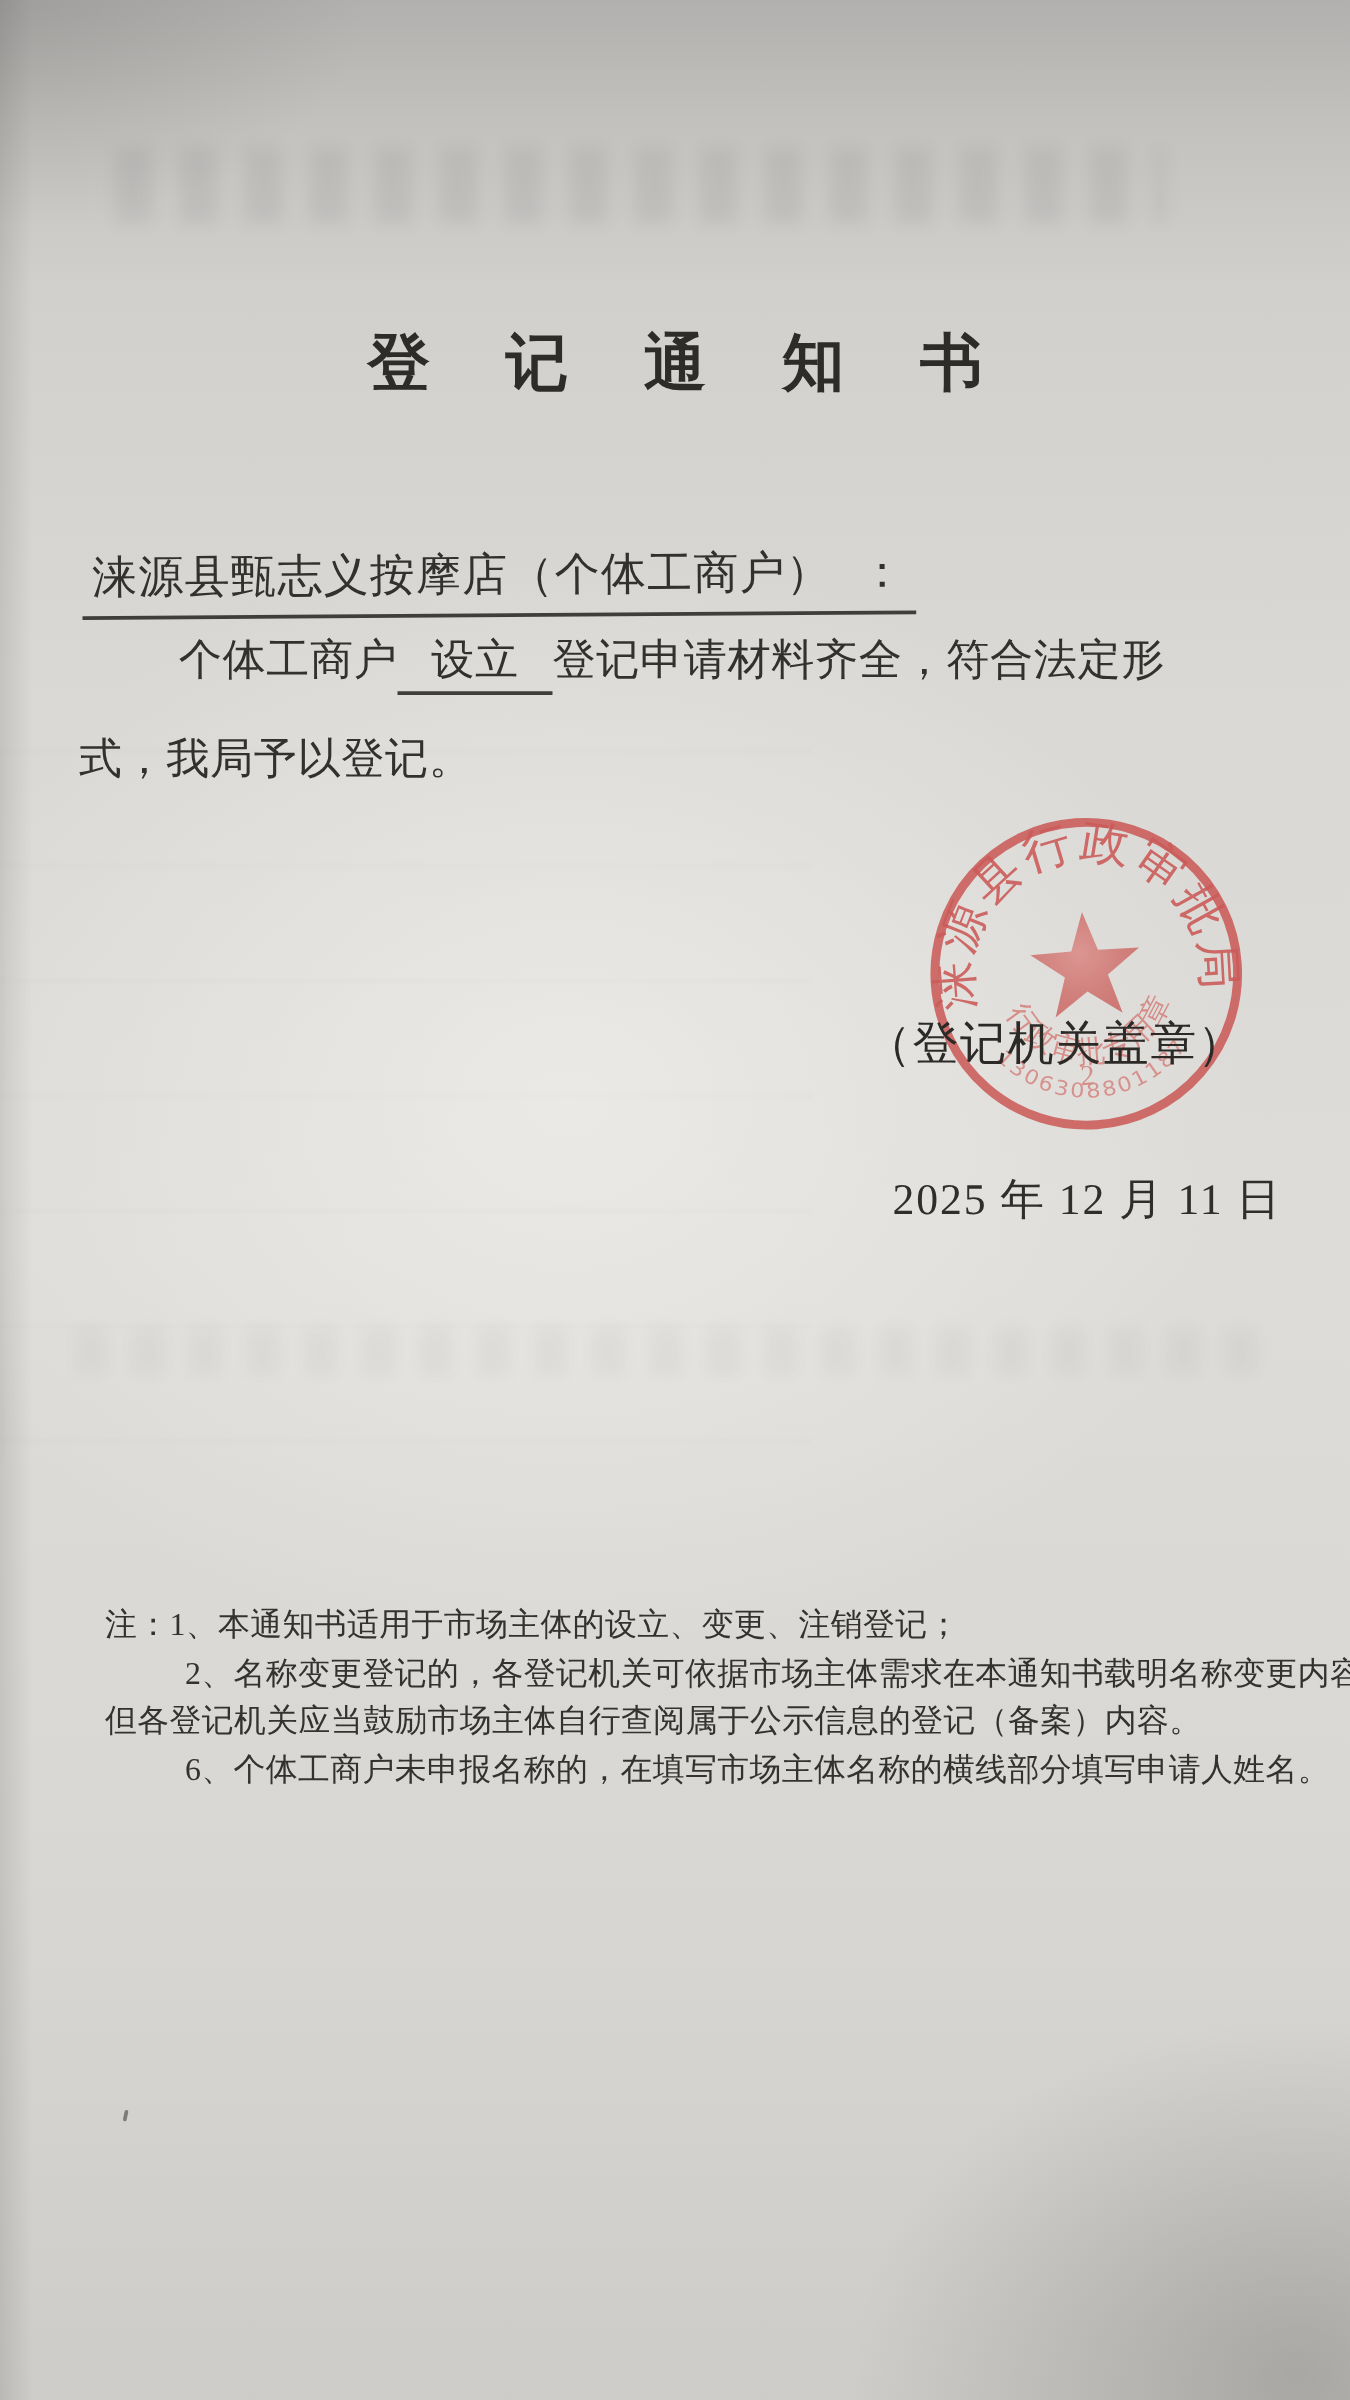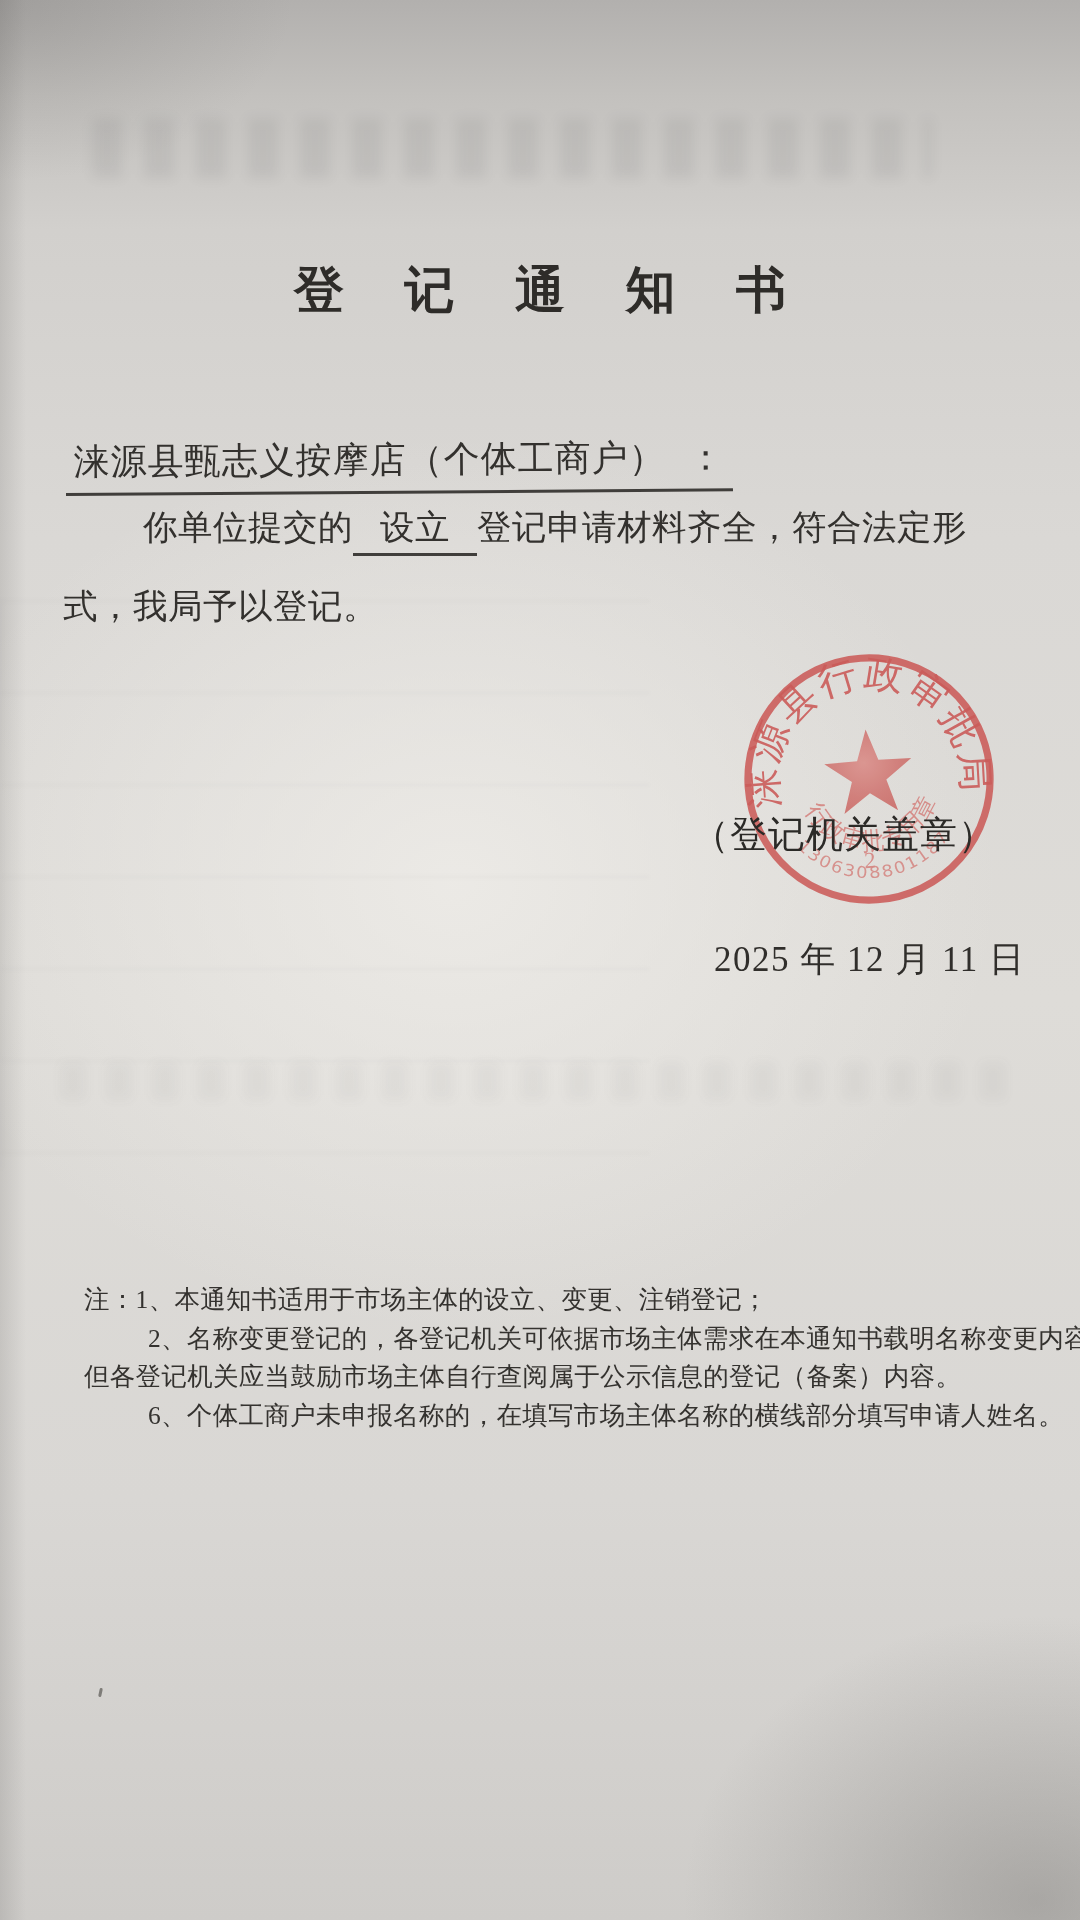--- a/index.html
+++ b/index.html
@@ -98,21 +98,21 @@
   <div class="speck"></div>
 
   <div class="txt doc-title">登 记 通 知 书</div>
 
 
   <div class="txt addressee">
     <span class="uline"><span>涞源县甄志义按摩店（个体工商户）</span><span class="gap"></span><span>：</span></span>
   </div>
 
   <div class="txt body-line1">
-    <span>你单位提交的</span><span class="blank-fill">设立</span><span>登记申请材料齐全，符合法定形</span>
+    <span>个体工商户</span><span class="blank-fill">设立</span><span>登记申请材料齐全，符合法定形</span>
   </div>
   <div class="txt body-line2">式，我局予以登记。</div>
 
   <svg class="stamp" viewBox="0 0 300 300">
     <defs>
       <path id="arcTop" d="M 56.3,175.1 A 97,97 0 1 1 243.7,175.1" fill="none"></path>
       <path id="arcMid" d="M 80.5,175.3 A 74,74 0 0 0 219.5,175.3" fill="none"></path>
       <path id="arcNum" d="M 61.8,205.1 A 104,104 0 0 0 238.2,205.1" fill="none"></path>
       <radialGradient id="starGrad" cx="45%" cy="40%" r="70%">
         <stop offset="0%" stop-color="#d97f7a"></stop>

